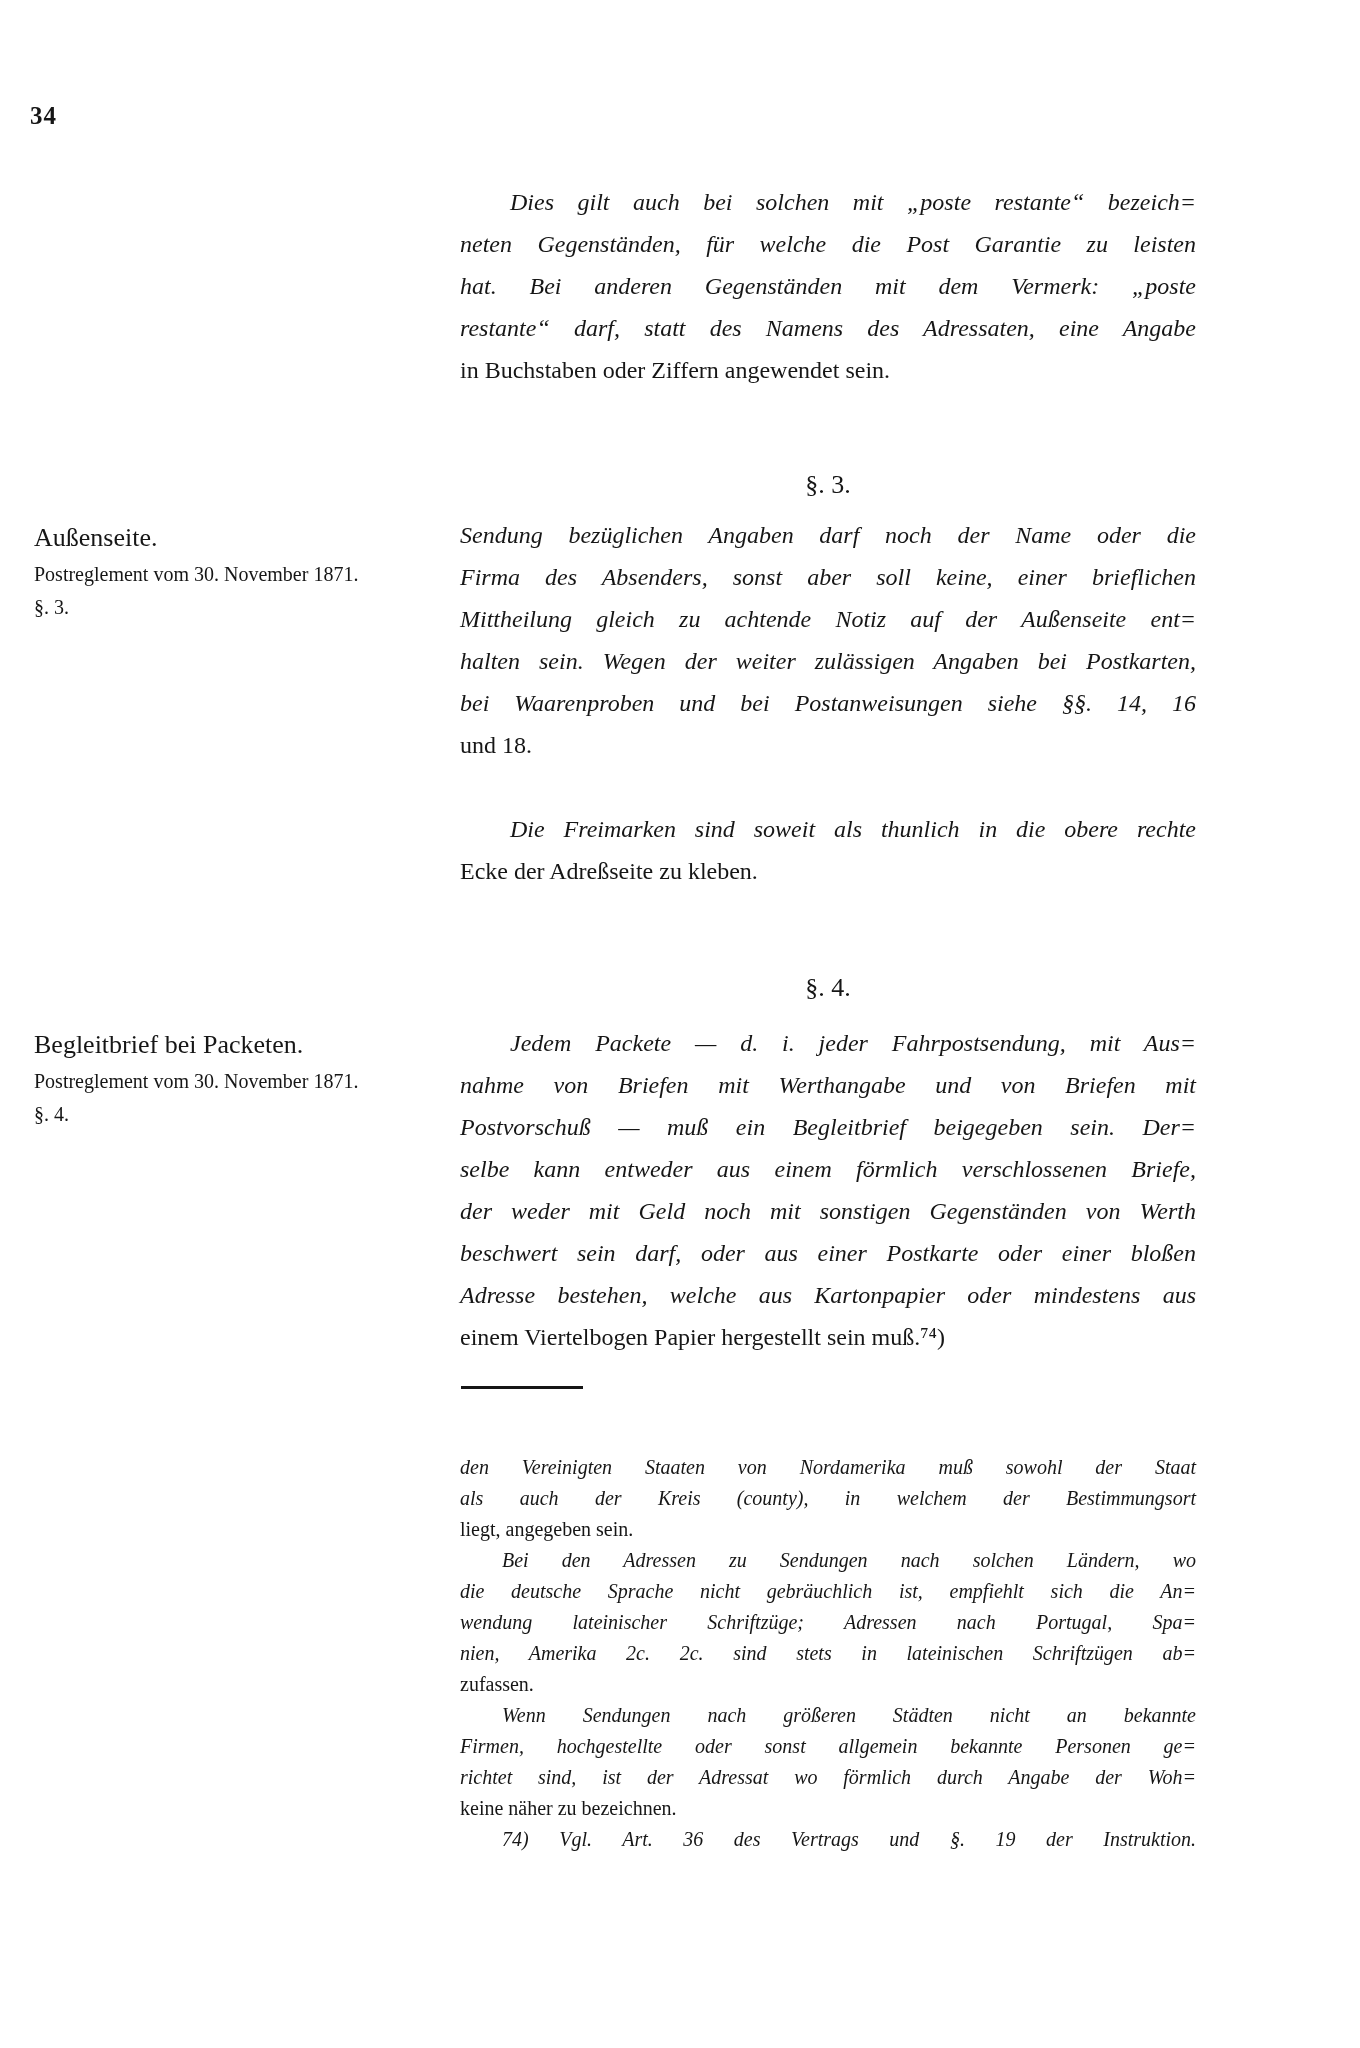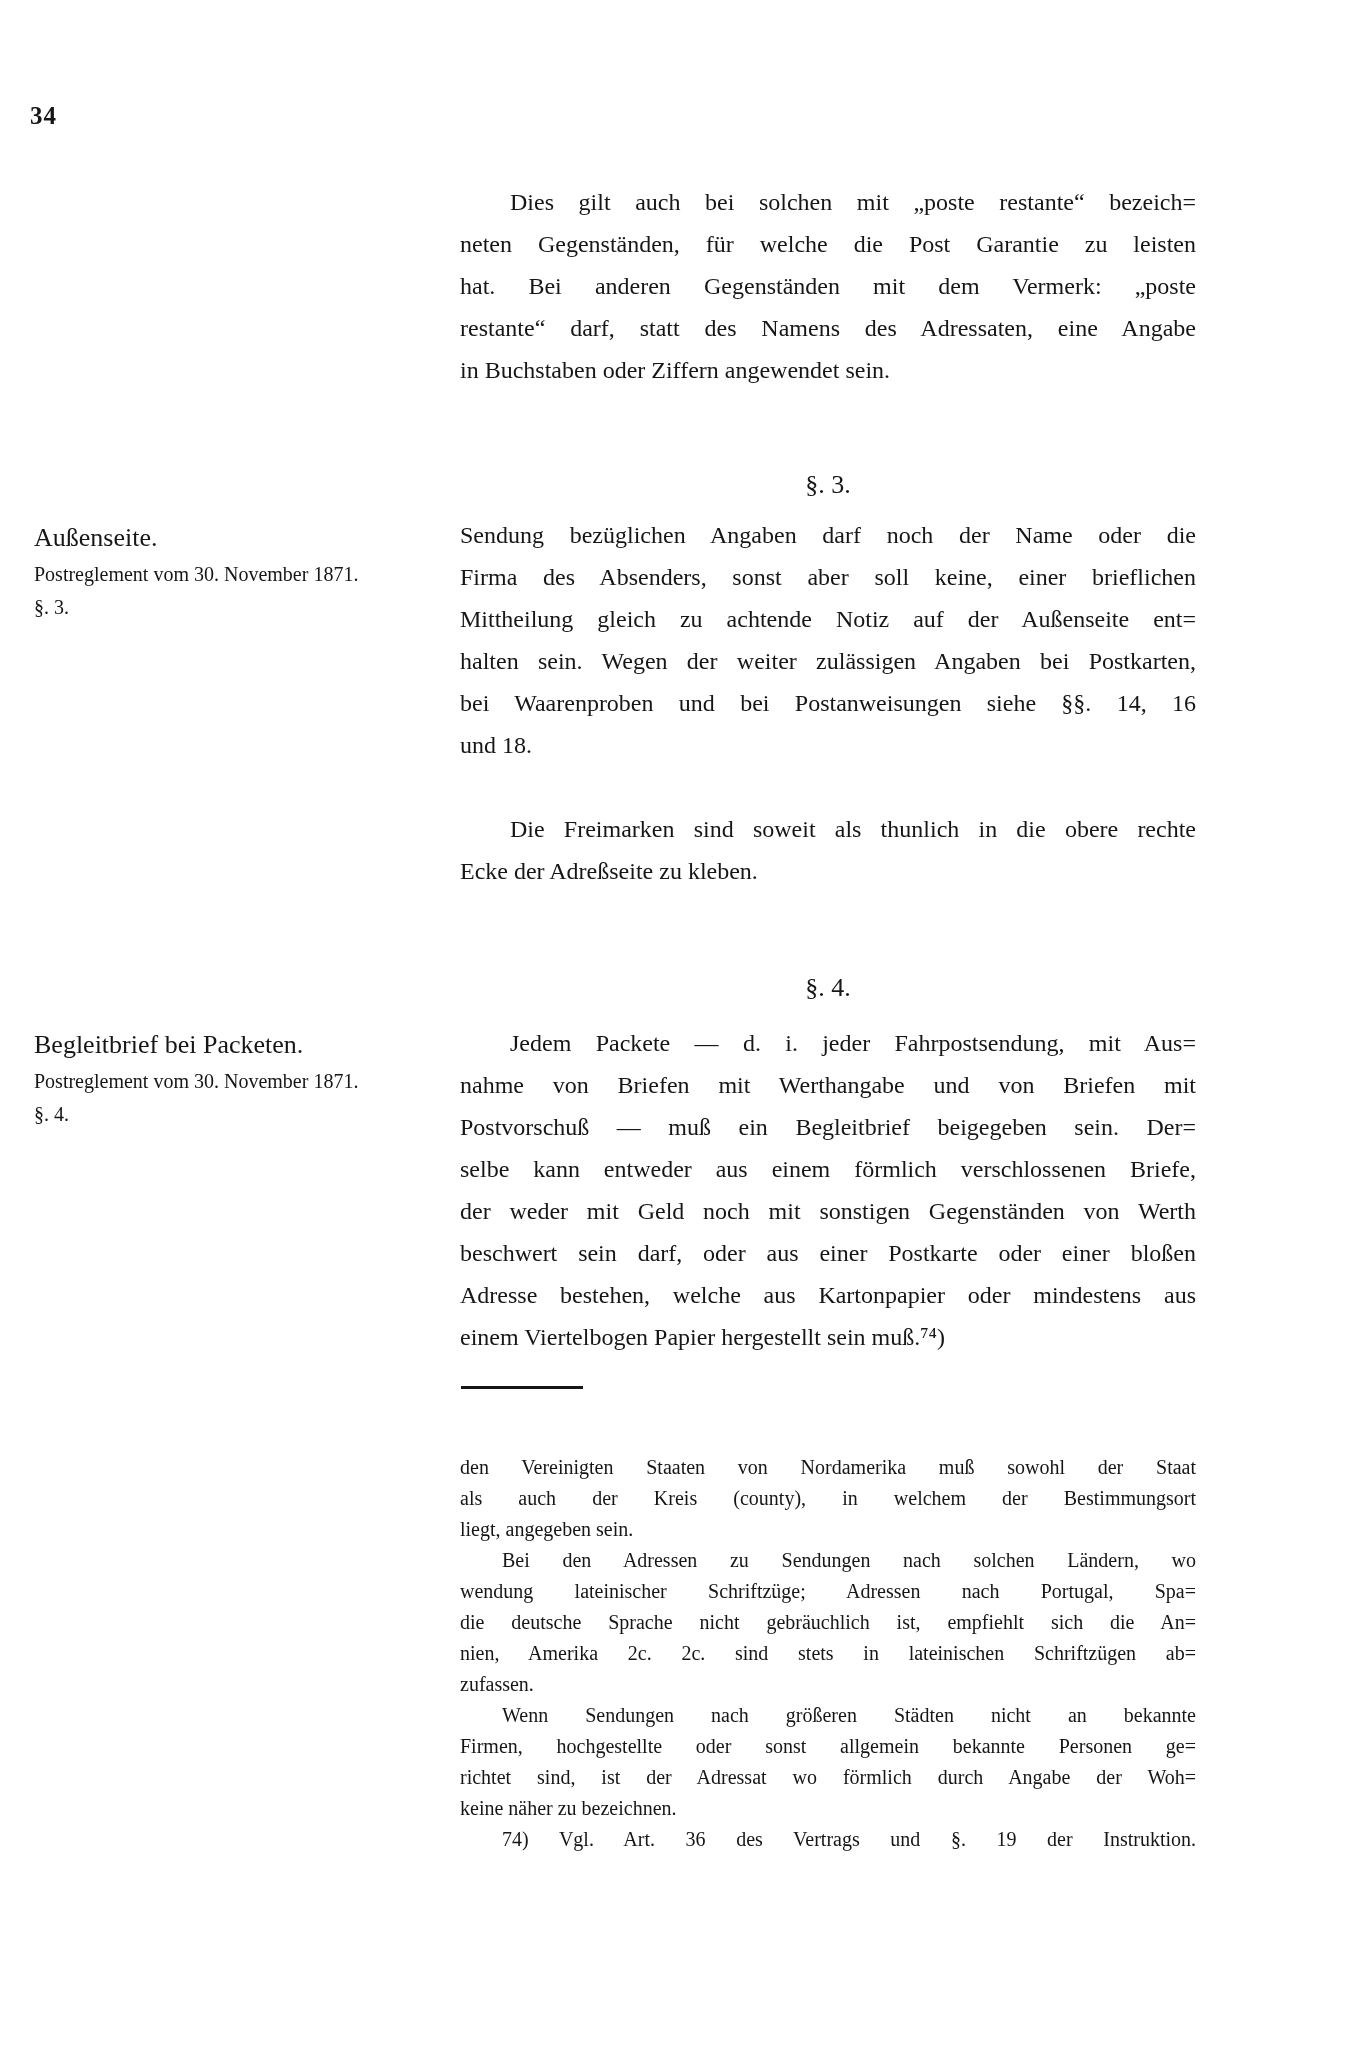--- a/index.html
+++ b/index.html
@@ -9,21 +9,21 @@
     margin:0 auto; overflow:hidden;
   }
   .pagenum {
     position:absolute; left:30px; top:102px;
     font-size:25px; font-weight:bold; letter-spacing:1px;
   }
   .main-col { position:absolute; left:460px; width:736px; }
   .body-text { font-size:24px; line-height:42px; }
   .body-text .ind { text-indent:50px; }
   .tline { white-space:normal; }
-  .tline.just { text-align:justify; text-align-last:justify; }
+  .tline.just { text-align:justify; text-align-last:justify;font-style:italic; }
   .sec-head {
     position:absolute; left:460px; width:736px; text-align:center;
     font-size:26px; line-height:42px;
   }
   .margin-note {
     position:absolute; left:34px; width:430px; text-align:left;
     font-weight:normal;
   }
   .mn-title   { font-size:26px; line-height:38px; }
   .mn-source  { font-size:20px; line-height:34px; }
@@ -94,22 +94,22 @@
   <div class="fn-rule"></div>
 
   <div class="main-col footnote" style="top:1452px">
     <div>
         <div class="tline just">den Vereinigten Staaten von Nordamerika muß sowohl der Staat</div>
         <div class="tline just">als auch der Kreis (county), in welchem der Bestimmungsort</div>
         <div class="tline">liegt, angegeben sein.</div>
       </div>
     <div>
         <div class="tline just ind">Bei den Adressen zu Sendungen nach solchen Ländern, wo</div>
+        <div class="tline just">die deutsche Sprache nicht gebräuchlich ist, empfiehlt sich die An=</div>
         <div class="tline just">wendung lateinischer Schriftzüge; Adressen nach Portugal, Spa=</div>
-        <div class="tline just">die deutsche Sprache nicht gebräuchlich ist, empfiehlt sich die An=</div>
         <div class="tline just">nien, Amerika 2c. 2c. sind stets in lateinischen Schriftzügen ab=</div>
         <div class="tline">zufassen.</div>
       </div>
     <div>
         <div class="tline just ind">Wenn Sendungen nach größeren Städten nicht an bekannte</div>
         <div class="tline just">Firmen, hochgestellte oder sonst allgemein bekannte Personen ge=</div>
         <div class="tline just">richtet sind, ist der Adressat wo förmlich durch Angabe der Woh=</div>
         <div class="tline">keine näher zu bezeichnen.</div>
       </div>
     <div>

